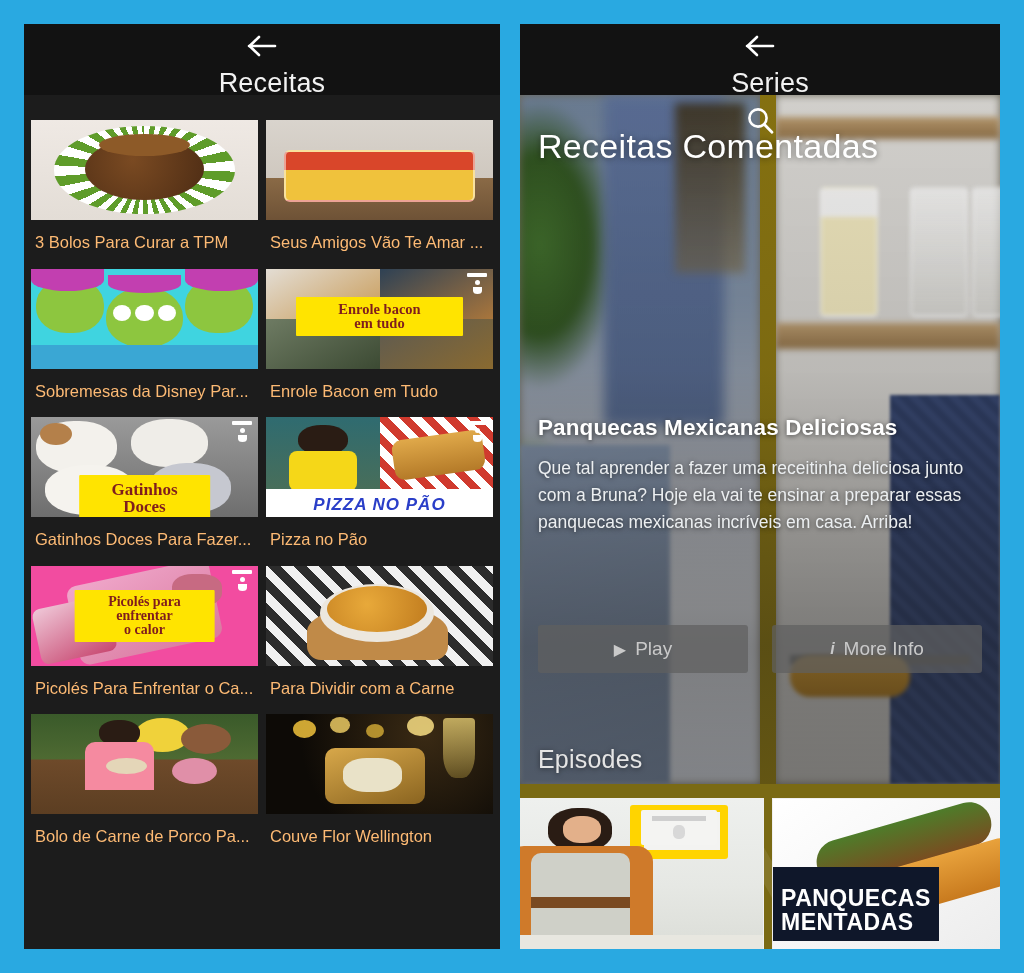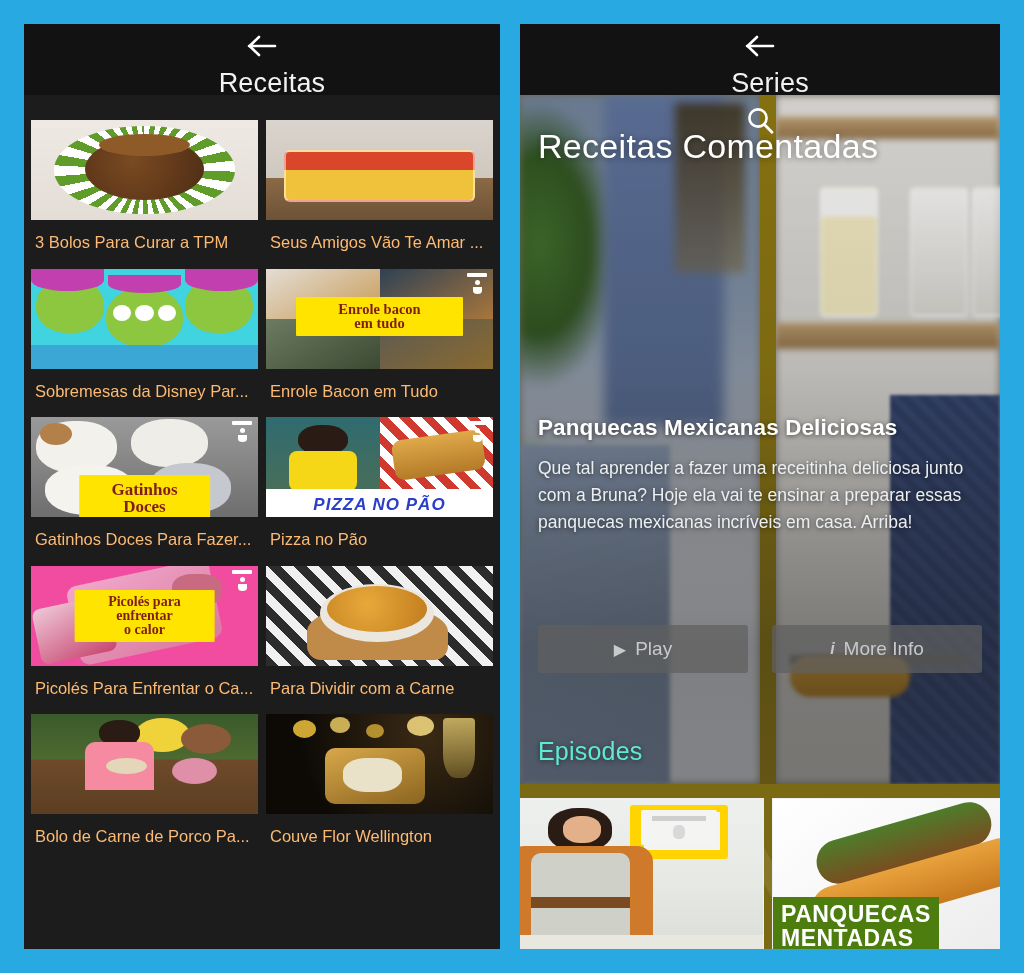--- a/index.html
+++ b/index.html
@@ -220,22 +220,22 @@
     height: 48px;
     background: rgba(95,95,95,.72);
     border-radius: 3px;
     display: flex; align-items: center; justify-content: center;
     gap: 9px;
     color: #c9c9c9;
     font-size: 19px;
   }
   .hbtn .gl { font-size: 16px; }
   .hero-episodes-label {
-    position: absolute; left: 18px; bottom: 18px;
-    color: #5eead4;
+    position: absolute; left: 18px; bottom: 10px;
+    color: #e5e5e5;
     font-size: 25px;
     letter-spacing: .2px;
     text-shadow: 0 1px 5px rgba(0,0,0,.5);
     z-index: 6;
   }
 
   
   .episodes {
     position: relative;
     height: 236px;
@@ -263,28 +263,28 @@
   }
   .ep-card { width: 292px; flex: 0 0 292px; }
   .ep-thumb {
     position: relative;
     width: 100%; height: 160px;
     overflow: hidden;
     background: #ddd;
     border: 1px solid rgba(255,255,255,.55);
   }
   .ep-caption {
-    position: absolute; left: 0; bottom: 0;
-    background: #4d7c0f;
+    position: absolute; left: 0; bottom: 16px;
+    background: #0f172a;
     color: #fff;
     -webkit-text-stroke: 0;
     font-weight: bold;
     font-size: 23px;
     line-height: 1.02;
-    padding: 6px 8px 7px;
+    padding: 20px 8px 7px;
     letter-spacing: .5px;
     z-index: 3;
   }
   .ep-caption span { display:block; color:#ffffff; }
 
   
   .chef {
     position: absolute; inset: 0;
     background: linear-gradient(180deg,#eef0ee 0%, #e6e8e4 55%, #dadcd6 100%);
   }

